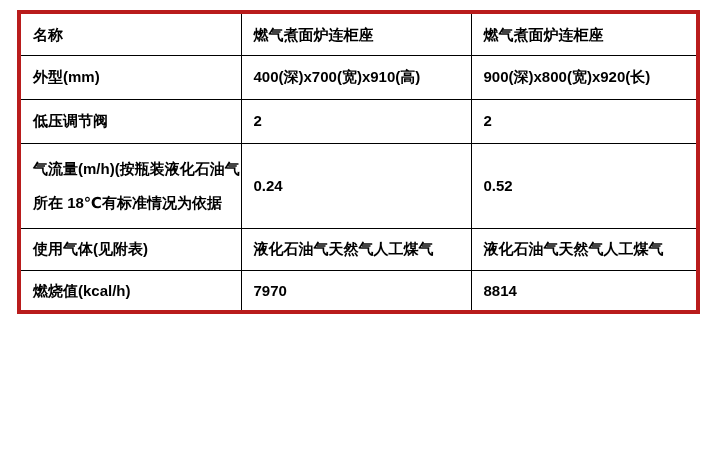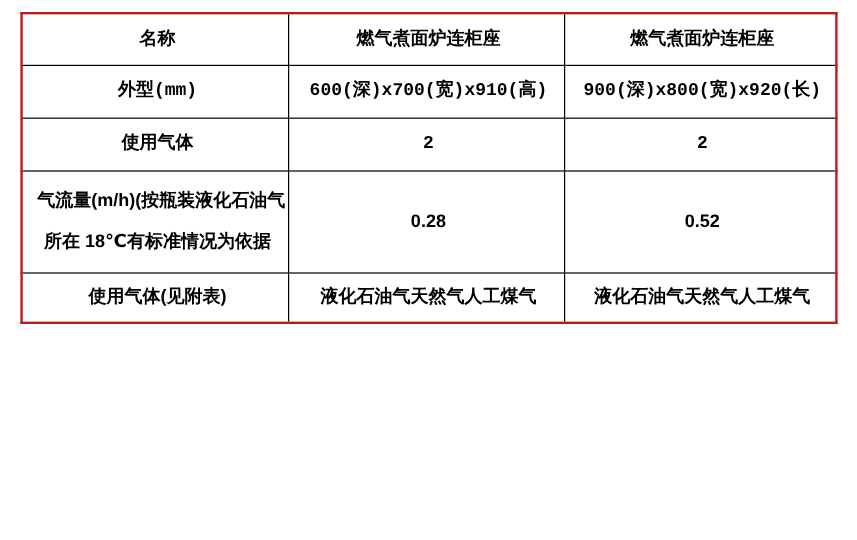--- a/index.html
+++ b/index.html
@@ -14,39 +14,38 @@
     overflow: hidden;
     font-family: "Liberation Sans", "DejaVu Sans", sans-serif;
   }
   table.spec {
     position: absolute;
     left: 17px;
     top: 10px;
     width: 680px;
     border-collapse: collapse;
     table-layout: fixed;
-    border: 2px solid #b91c1c;
-    text-align: center;
+    border: 4px solid #b91c1c;
   }
   table.spec td {
     border: 1px solid #000000;
     vertical-align: middle;
     padding: 2px 8px 2px 12px;
     font-size: 15px;
     font-weight: bold;
     color: #000000;
     line-height: 1.3;
     overflow: hidden;
     white-space: nowrap;
   }
   col.c1 { width: 222px; }
   col.c2 { width: 230px; }
   col.c3 { width: 227px; }
   tr.h43 { height: 43px; }
-  tr.h44 { height: 44px; font-family: Liberation Mono, monospace; }
+  tr.h44 { height: 44px; }
   tr.h42 { height: 42px; }
   tr.tall { height: 85px; margin-top: 38px; }
   tr.tall td .line1 { margin-bottom: 14px; }
 </style>
 </head>
 <body>
 
 <table class="spec">
   <colgroup>
     <col class="c1">
@@ -54,35 +53,40 @@
       <col class="c3">
   </colgroup>
   <tbody>
     <tr class="h43">
       <td>名称</td>
       <td>燃气煮面炉连柜座</td>
       <td>燃气煮面炉连柜座</td>
     </tr>
     <tr class="h44">
       <td>外型(mm)</td>
-      <td>600(深)x700(宽)x910(高)</td>
+      <td>400(深)x700(宽)x910(高)</td>
       <td>900(深)x800(宽)x920(长)</td>
     </tr>
     <tr class="h44">
-      <td>使用气体</td>
+      <td>低压调节阀</td>
       <td>2</td>
       <td>2</td>
     </tr>
     <tr class="tall">
       <td>
         <div class="line1">气流量(m/h)(按瓶装液化石油气</div>
         <div class="line2">所在 18℃有标准情况为依据</div>
       </td>
-      <td>0.28</td>
+      <td>0.24</td>
       <td>0.52</td>
     </tr>
     <tr class="h42">
       <td>使用气体(见附表)</td>
       <td>液化石油气天然气人工煤气</td>
       <td>液化石油气天然气人工煤气</td>
     </tr>
+    <tr class="h42">
+      <td>燃烧值(kcal/h)</td>
+      <td>7970</td>
+      <td>8814</td>
+    </tr>
   </tbody>
 </table>
 
 </body></html>

